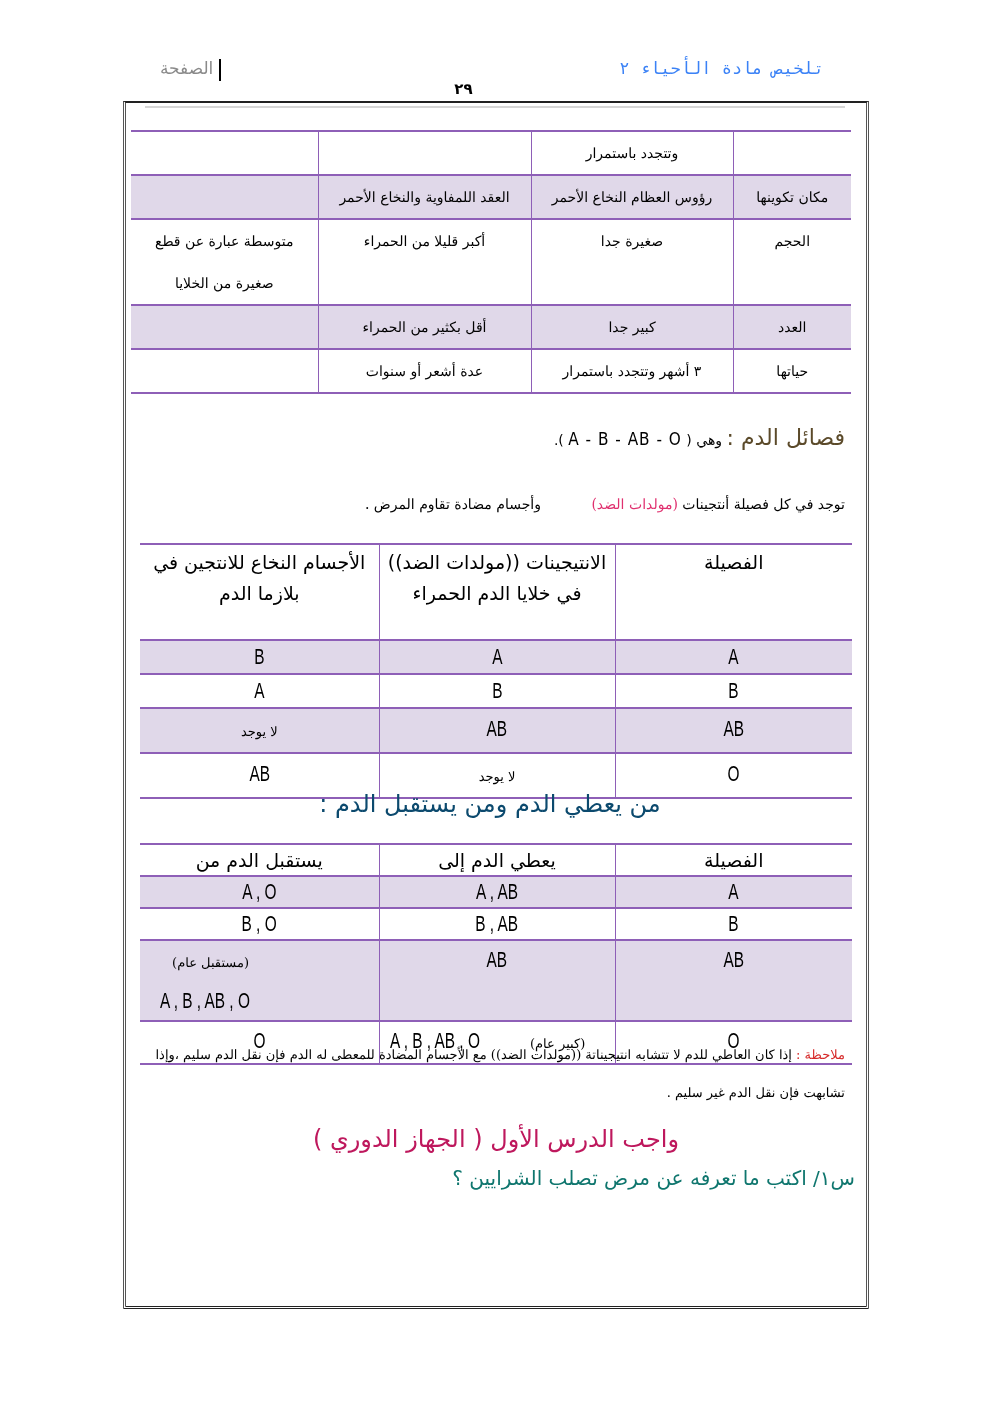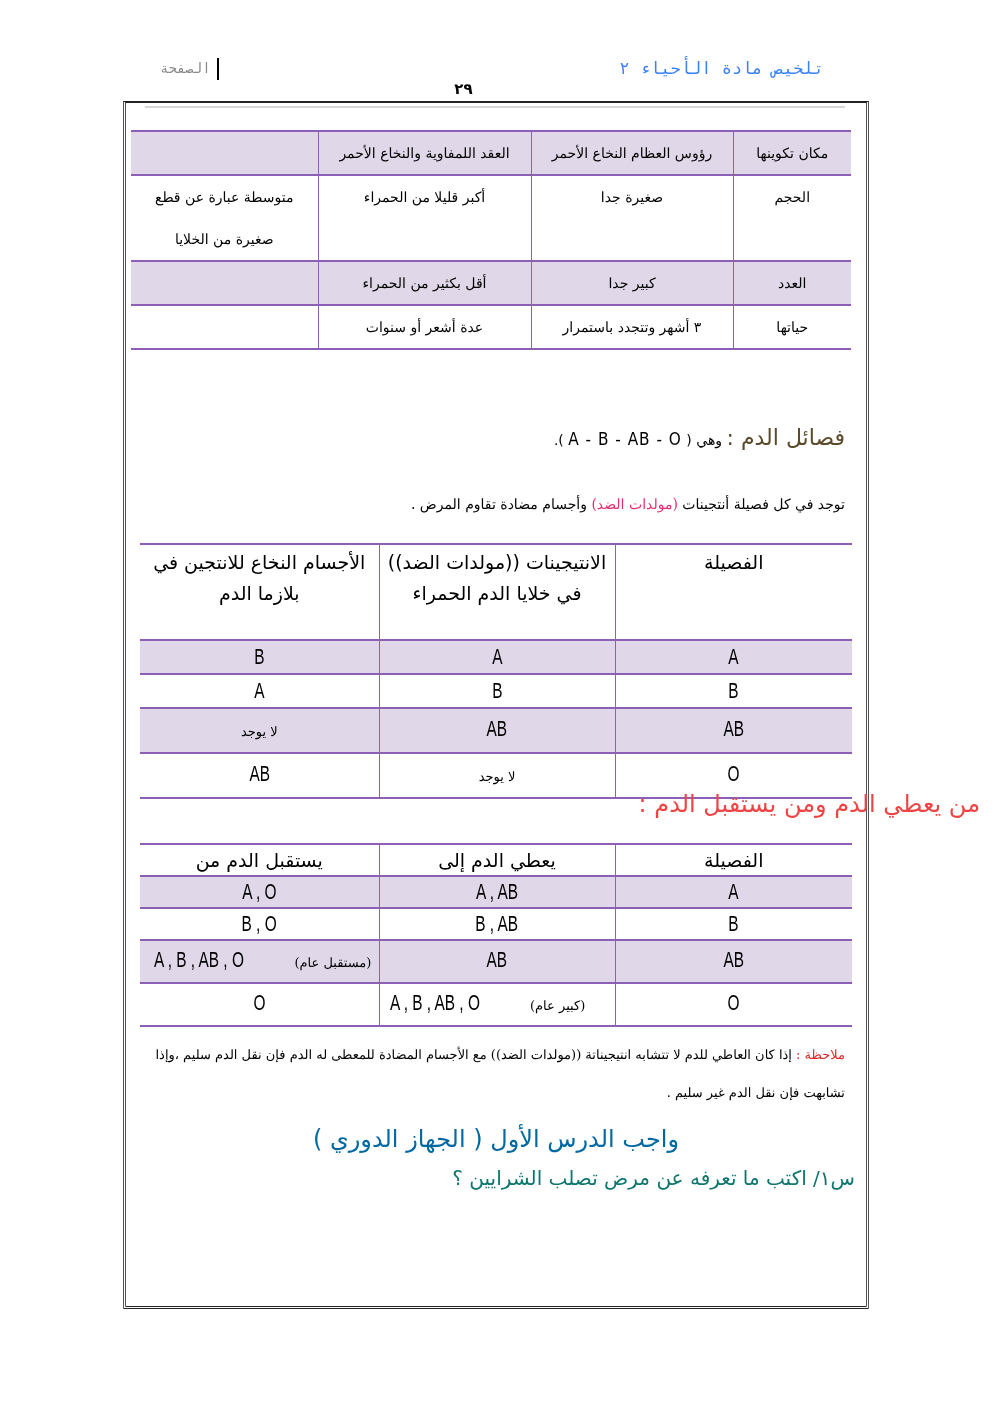--- a/index.html
+++ b/index.html
@@ -1,77 +1,83 @@
 <!DOCTYPE html>
 <html><head>
 <meta charset="utf-8">
 <style>
   html, body { margin:0; padding:0; background:#ffffff; }
   body { width:992px; height:1403px; position:relative; overflow:hidden; font-family:"DejaVu Sans", sans-serif; color:#000; }
 
   .header-right { position:absolute; top:58px; right:168px; font-family:"DejaVu Sans Mono", monospace; font-size:17px; color:#3b82f6; letter-spacing:2px; direction:rtl; }
-  .header-left { position:absolute; top:58px; left:160px; font-family:Liberation Mono, monospace; font-size:14px; color:#8a8a8a; letter-spacing:2px; direction:rtl; }
+  .header-left { position:absolute; top:58px; left:160px; font-family:Liberation Sans, sans-serif; font-size:17px; color:#8a8a8a; letter-spacing:2px; direction:rtl; }
   .header-left .bar { display:inline-block; width:2px; height:22px; background:#000; vertical-align:middle; margin-left:6px; }
   .page-num { position:absolute; top:80px; left:0; width:927px; text-align:center; font-size:15px; font-weight:bold; }
 
   .frame { position:absolute; left:123px; top:101px; width:746px; height:1208px; border:2px solid #222; border-left:3px double #555; border-right:3px double #555; border-bottom:3px double #222; box-sizing:border-box; }
   .frame-topline { position:absolute; left:145px; top:106px; width:700px; height:2px; background:#d6d6d6; }
 
   table { border-collapse:collapse; direction:rtl; position:absolute; }
   td { border-left:1px solid #8e5fb7; border-right:1px solid #8e5fb7; border-top:2px solid #8e5fb7; border-bottom:2px solid #8e5fb7; text-align:center; vertical-align:top; padding:0 6px; }
   tr.shade td { background:#e0d8e9; }
   table tr td:first-child { border-right:none; }
   table tr td:last-child { border-left:none; }
 
   .t1 { left:131px; top:130px; width:720px; font-family:"DejaVu Serif", serif; font-size:14px; }
   .t1 td { line-height:42px; }
   .t1 td.multi { line-height:42px; }
 
   .title-line { position:absolute; top:425px; right:147px; direction:rtl; font-size:14px; }
   .title-line .ttl { font-size:22px; color:#5b4a2a; font-family:"DejaVu Sans", sans-serif; }
   .title-line .latin { font-family:"DejaVu Sans Condensed","DejaVu Sans", sans-serif; font-size:17px; letter-spacing:1px; }
   .intro { position:absolute; top:496px; right:147px; direction:rtl; font-family:"DejaVu Serif", serif; font-size:14px; }
-  .intro .pink { color:#e0306f; }
+  .intro .pink { color:#e0306f;margin-left:46px; }
 
   .t2 { left:140px; top:543px; width:712px; font-size:19px; font-family:"DejaVu Sans", sans-serif; }
   .t2 td { line-height:31px; }
   .t2 .hdr td { height:92px; padding-top:2px; }
   .big { font-family:"Liberation Sans Narrow","Liberation Sans", sans-serif; font-size:22px; transform:scaleX(0.7); display:inline-block; }
   .small-ar { font-size:13px; font-family:"DejaVu Serif", serif; }
 
-  .section-title { position:absolute; top:790px; left:0; width:980px; text-align:right; direction:rtl; font-size:24px; color:#ef4444; }
+  .section-title { position:absolute; top:790px; left:0; width:980px; text-align:center; direction:rtl; font-size:24px; color:#0c4a6e; }
 
   .t3 { left:140px; top:843px; width:712px; font-size:19px; }
   .t3 td { line-height:30px; }
   .t3 .mid td { line-height:38px; }
 
   .note { position:absolute; top:1036px; right:147px; width:700px; direction:rtl; font-family:"DejaVu Serif", serif; font-size:13px; line-height:38px; text-align:right; }
   .note .red { color:#d62a2a; }
 
-  .hw-title { position:absolute; top:1125px; left:0; width:992px; text-align:center; direction:rtl; font-size:24px; color:#0369a1; }
+  .hw-title { position:absolute; top:1125px; left:0; width:992px; text-align:center; direction:rtl; font-size:24px; color:#be185d; }
   .hw-q { position:absolute; top:1166px; right:137px; direction:rtl; font-size:20px; color:#0f766e; }
 </style>
 </head>
 <body>
 
 <div class="header-right">تلخيص مادة الأحياء ٢</div>
 <div class="header-left"><span class="bar"></span><span>الصفحة</span></div>
 <div class="page-num">٢٩</div>
 
 <div class="frame"></div>
 <div class="frame-topline"></div>
 
 <table class="t1">
   <colgroup>
       <col style="width:118px">
       <col style="width:202px">
       <col style="width:213px">
       <col style="width:187px">
     </colgroup>
   <tbody>
+      <tr>
+    <td></td>
+    <td>وتتجدد باستمرار</td>
+    <td></td>
+    <td></td>
+  </tr>
   <tr class="shade">
     <td>مكان تكوينها</td>
     <td class="multi">رؤوس العظام النخاع الأحمر</td>
     <td class="multi">العقد اللمفاوية والنخاع الأحمر</td>
     <td></td>
   </tr>
   <tr>
     <td>الحجم</td>
     <td>صغيرة جدا</td>
     <td>أكبر قليلا من الحمراء</td>
@@ -160,21 +166,21 @@
     <td><span class="big" dir="ltr">A , O</span></td>
   </tr>
   <tr>
     <td><span class="big">B</span></td>
     <td><span class="big" dir="ltr">B , AB</span></td>
     <td><span class="big" dir="ltr">B , O</span></td>
   </tr>
   <tr class="shade mid">
     <td><span class="big">AB</span></td>
     <td><span class="big" dir="ltr">AB</span></td>
-    <td style="text-align:left;padding-left:14px;"><span class="small-ar">(مستقبل عام)</span>&nbsp;&nbsp;<span class="big" dir="ltr" style="transform-origin:left;">A , B , AB , O</span></td>
+    <td style="text-align:left;padding-left:20px;"><span class="small-ar">(مستقبل عام)</span>&nbsp;&nbsp;<span class="big" dir="ltr" style="transform-origin:left;">A , B , AB , O</span></td>
   </tr>
   <tr class="mid">
     <td><span class="big">O</span></td>
     <td style="text-align:left;padding-left:10px;"><span class="small-ar">(كبير عام)</span>&nbsp;&nbsp;<span class="big" dir="ltr" style="transform-origin:left;">A , B , AB , O</span></td>
     <td><span class="big">O</span></td>
   </tr>
 </tbody>
   </table>
 
 <div class="note">

